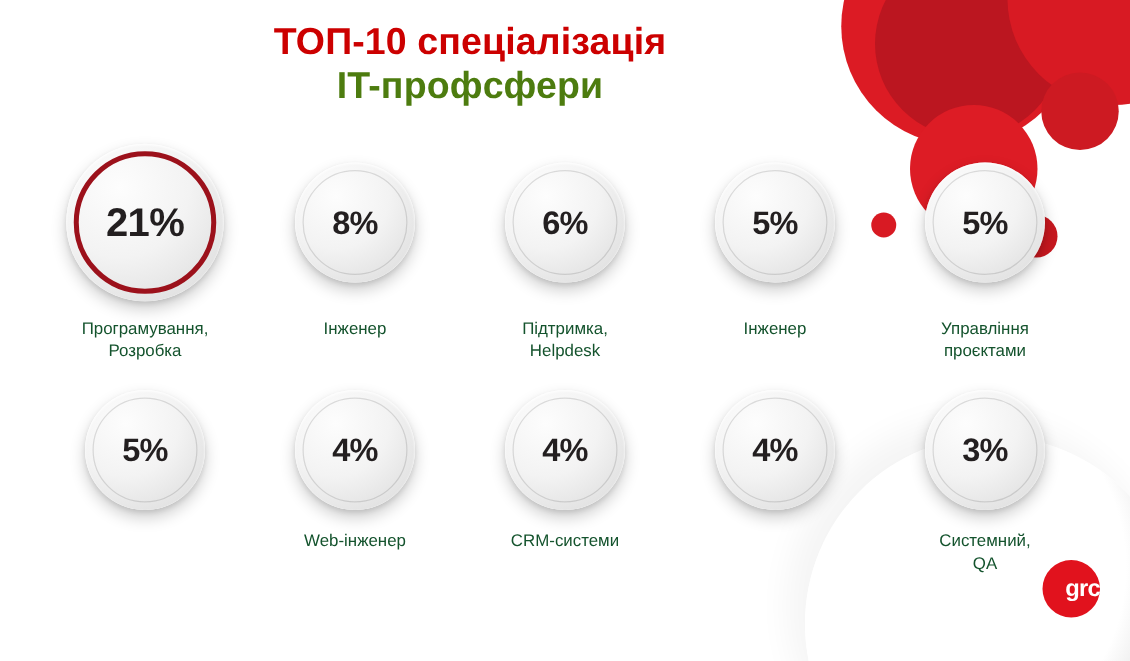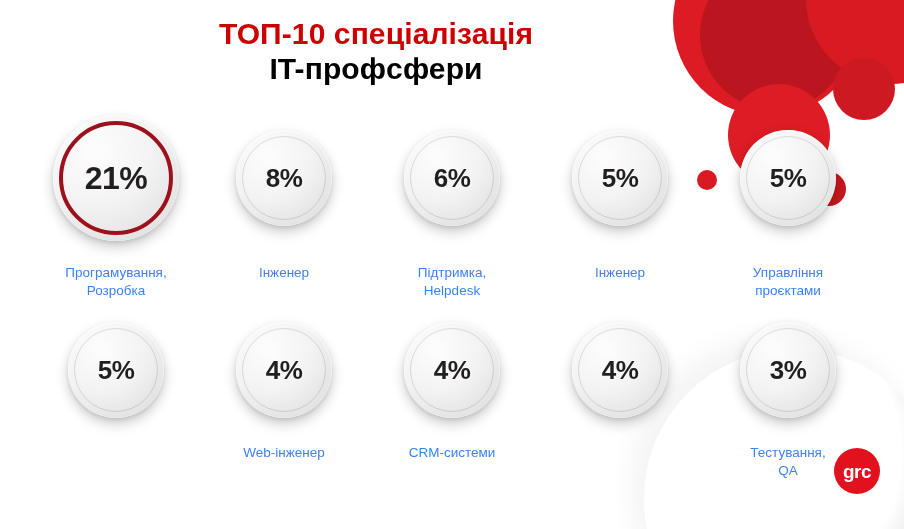--- a/index.html
+++ b/index.html
@@ -55,21 +55,21 @@
   .title-main {
     font-size: 30px;
     font-weight: bold;
     color: #cc0000;
     letter-spacing: 0.1px;
     line-height: 1.18;
   }
   .title-sub {
     font-size: 30px;
     font-weight: bold;
-    color: #000000;
+    color: #4d7c0f;
     letter-spacing: 0.1px;
     line-height: 1.18;
   }
 
   
   .grid {
     position: absolute;
     top: 108px;
     left: 0;
     width: 904px;
@@ -137,41 +137,41 @@
     font-weight: bold;
     color: #231f20;
     font-size: 26px;
     letter-spacing: -0.5px;
   }
   .bubble.highlight .value {
     font-size: 32px;
   }
 
   .cell-label {
-    margin-top: 16px;
+    margin-top: 6px;
     text-align: center;
     font-size: 13.5px;
     line-height: 1.34;
-    color: #3b82f6;
+    color: #14532d;
     white-space: pre-line;
     max-width: 160px;
   }
 
   
   .logo {
     position: absolute;
     right: 24px;
     bottom: 35px;
     width: 46px;
     height: 46px;
     border-radius: 50%;
     background: #e1121d;
     display: flex;
     align-items: center;
-    justify-content: center;
+    justify-content: flex-end;
     z-index: 8;
   }
   .logo-text {
     color: #ffffff;
     font-weight: bold;
     font-size: 19px;
     letter-spacing: -0.6px;
     line-height: 1;
   }
 </style>
@@ -284,21 +284,21 @@
           </div>
         </div>
       </div>
 
       <div class="cell">
         <div class="bubble-slot">
           <div class="bubble standard">
             <span class="value">3%</span>
           </div>
         </div>
-        <div class="cell-label">Тестування,
+        <div class="cell-label">Системний,
 QA</div>
       </div>
 
     </div>
   </div>
 
   <div class="logo">
     <span class="logo-text">grc</span>
   </div>
 

